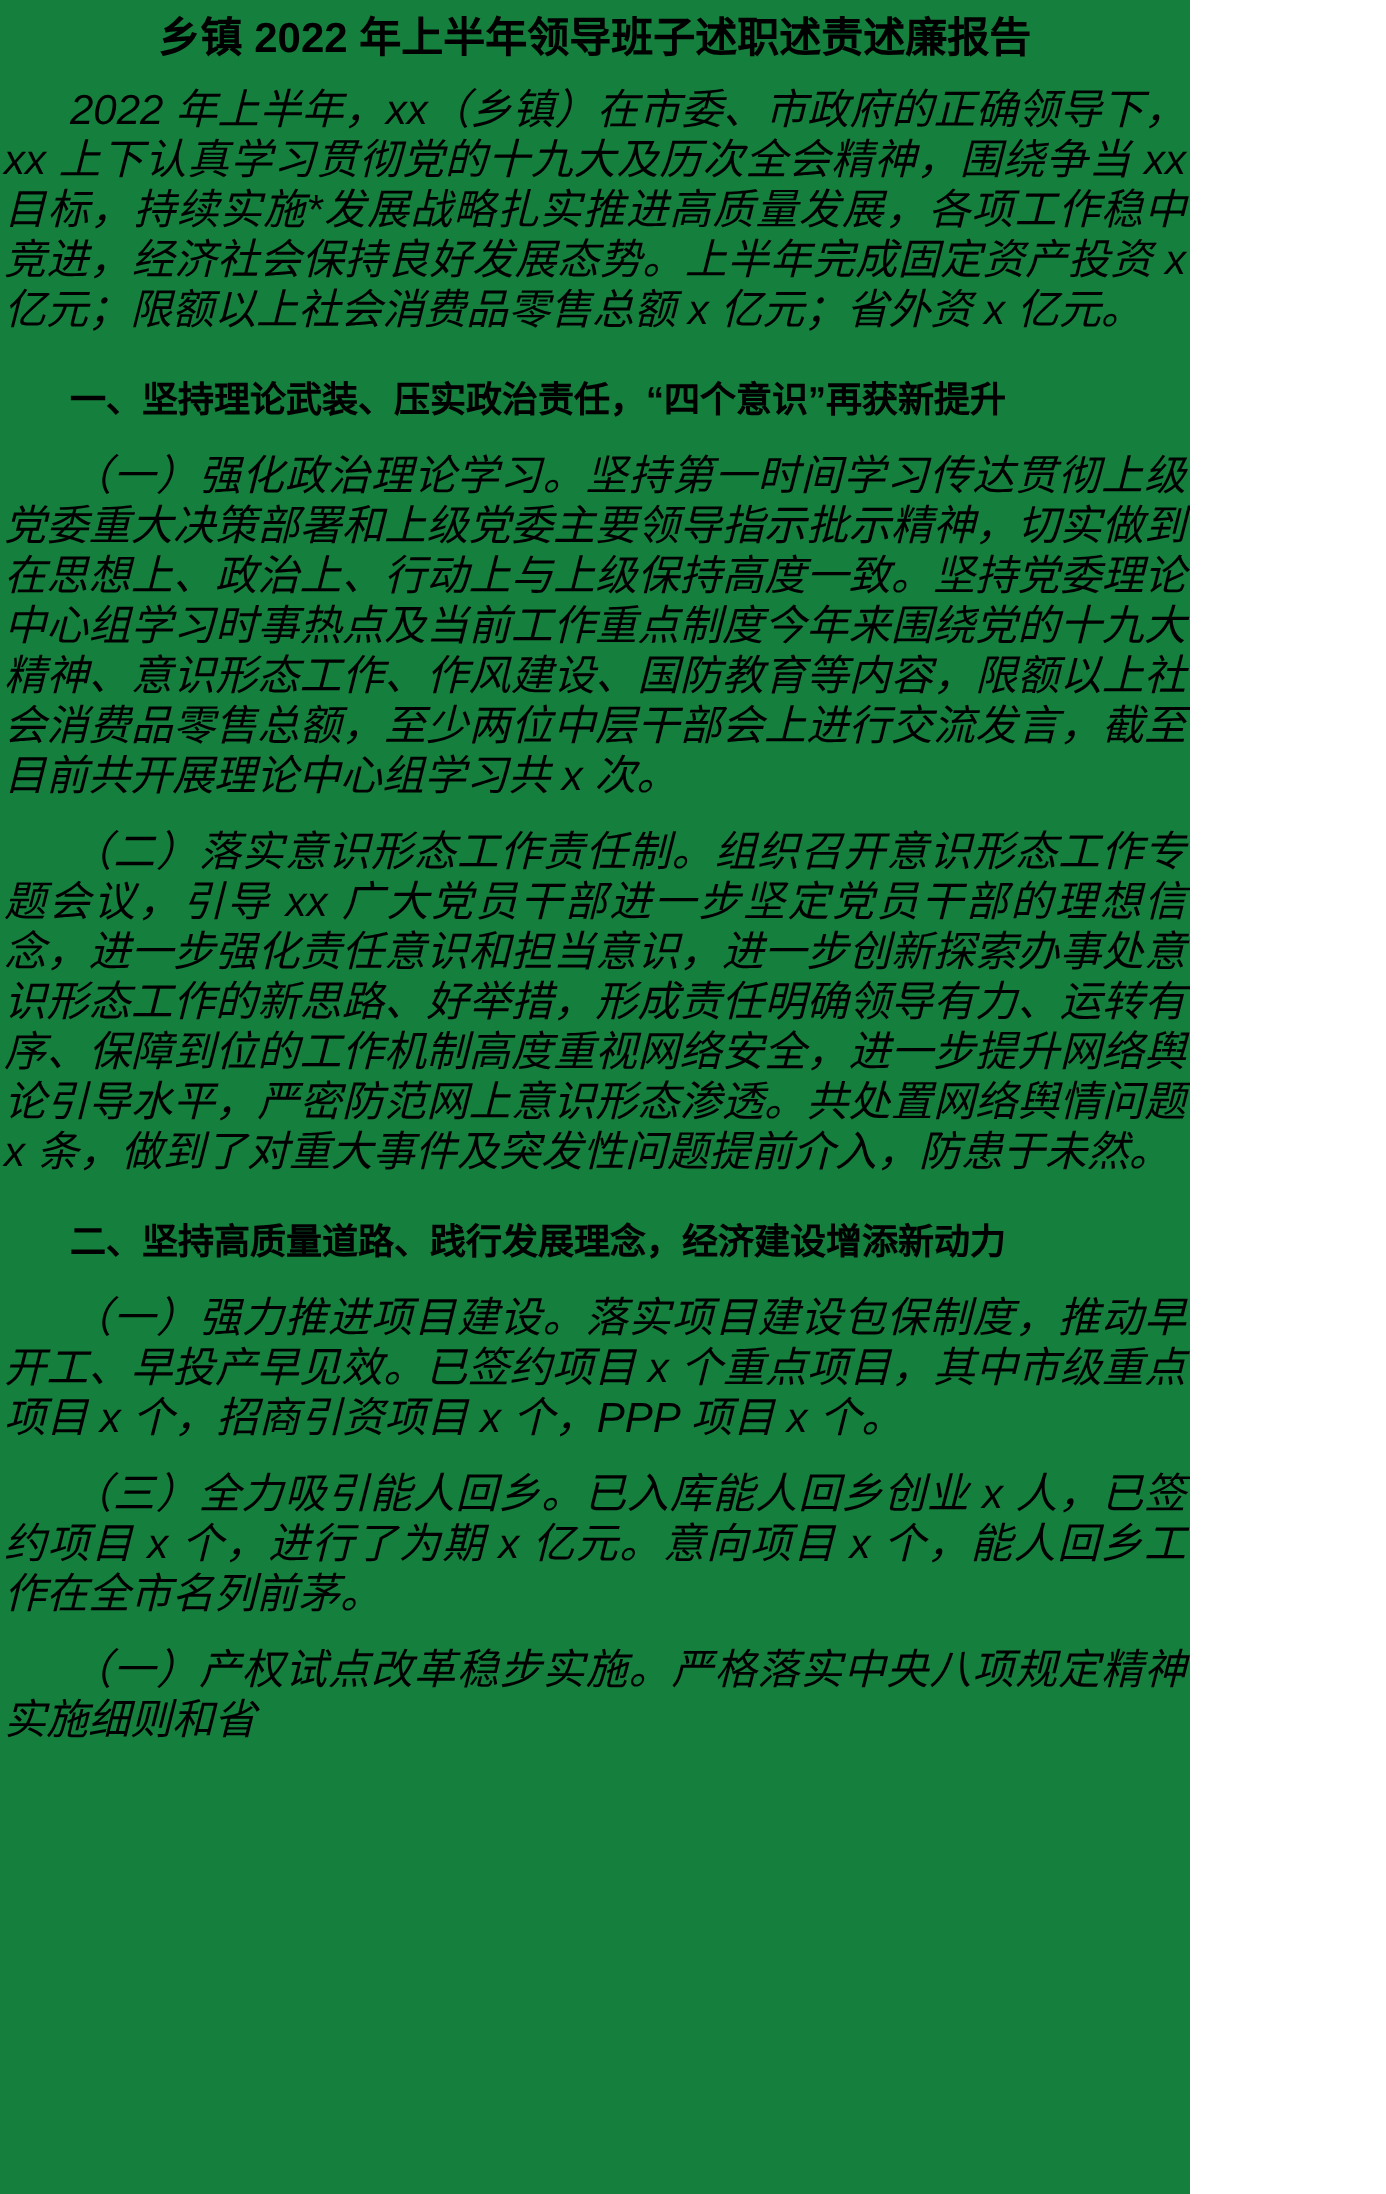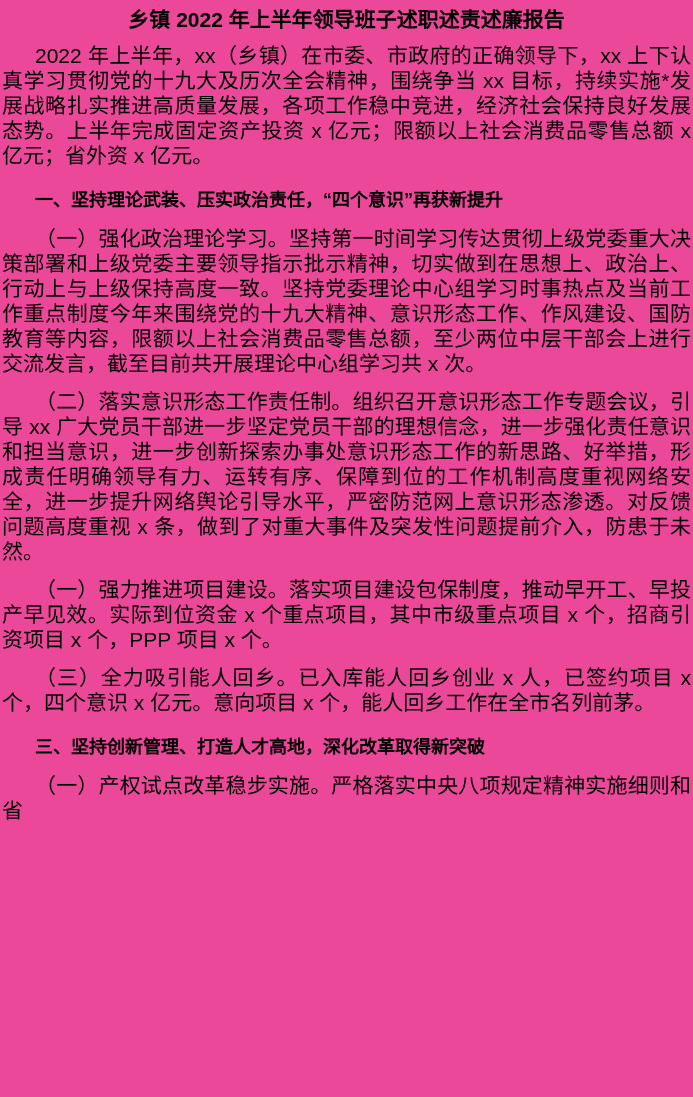--- a/index.html
+++ b/index.html
@@ -2,45 +2,46 @@
 <html lang="zh-CN"><head>
 <meta charset="utf-8">
 <style>
   html, body {
     margin: 0;
     padding: 0;
     background: #ffffff;
   }
   .page {
     position: relative;
-    width: 693px;
+    width: 595px;
     height: 1097px;
     overflow: hidden;
     box-sizing: border-box;
     padding: 7px 2px 0 2px;
-    background: #ec4899;
+    background: #15803d;
     color: #000000;
     font-family: "Liberation Sans", sans-serif;
   }
   .doc-title {
     margin: 0;
     font-size: 21px;
     line-height: 25px;
     font-weight: 700;
     text-align: center;
     letter-spacing: 0;
   }
   .para {
     margin: 13px 0 0 0;
     font-size: 21px;
     line-height: 25px;
     text-align: justify;
     text-indent: 33px;
     font-weight: 400;
     word-break: break-all;
+    font-style: italic;
   }
   .para.first {
     margin-top: 11px;
   }
   .heading {
     margin: 20px 0 0 0;
     font-size: 18px;
     line-height: 25px;
     text-align: justify;
     text-indent: 33px;
@@ -53,25 +54,25 @@
 
 <div class="page">
   <h1 class="doc-title">乡镇 2022 年上半年领导班子述职述责述廉报告</h1>
 
   <p class="para first">2022 年上半年，xx（乡镇）在市委、市政府的正确领导下，xx 上下认真学习贯彻党的十九大及历次全会精神，围绕争当 xx 目标，持续实施*发展战略扎实推进高质量发展，各项工作稳中竞进，经济社会保持良好发展态势。上半年完成固定资产投资 x 亿元；限额以上社会消费品零售总额 x 亿元；省外资 x 亿元。</p>
 
   <h2 class="heading">一、坚持理论武装、压实政治责任，“四个意识”再获新提升</h2>
 
   <p class="para">（一）强化政治理论学习。坚持第一时间学习传达贯彻上级党委重大决策部署和上级党委主要领导指示批示精神，切实做到在思想上、政治上、行动上与上级保持高度一致。坚持党委理论中心组学习时事热点及当前工作重点制度今年来围绕党的十九大精神、意识形态工作、作风建设、国防教育等内容，限额以上社会消费品零售总额，至少两位中层干部会上进行交流发言，截至目前共开展理论中心组学习共 x 次。</p>
 
-  <p class="para">（二）落实意识形态工作责任制。组织召开意识形态工作专题会议，引导 xx 广大党员干部进一步坚定党员干部的理想信念，进一步强化责任意识和担当意识，进一步创新探索办事处意识形态工作的新思路、好举措，形成责任明确领导有力、运转有序、保障到位的工作机制高度重视网络安全，进一步提升网络舆论引导水平，严密防范网上意识形态渗透。对反馈问题高度重视 x 条，做到了对重大事件及突发性问题提前介入，防患于未然。</p>
+  <p class="para">（二）落实意识形态工作责任制。组织召开意识形态工作专题会议，引导 xx 广大党员干部进一步坚定党员干部的理想信念，进一步强化责任意识和担当意识，进一步创新探索办事处意识形态工作的新思路、好举措，形成责任明确领导有力、运转有序、保障到位的工作机制高度重视网络安全，进一步提升网络舆论引导水平，严密防范网上意识形态渗透。共处置网络舆情问题 x 条，做到了对重大事件及突发性问题提前介入，防患于未然。</p>
 
 
+  <h2 class="heading">二、坚持高质量道路、践行发展理念，经济建设增添新动力</h2>
 
-  <p class="para">（一）强力推进项目建设。落实项目建设包保制度，推动早开工、早投产早见效。实际到位资金 x 个重点项目，其中市级重点项目 x 个，招商引资项目 x 个，PPP 项目 x 个。</p>
+  <p class="para">（一）强力推进项目建设。落实项目建设包保制度，推动早开工、早投产早见效。已签约项目 x 个重点项目，其中市级重点项目 x 个，招商引资项目 x 个，PPP 项目 x 个。</p>
 
 
-  <p class="para">（三）全力吸引能人回乡。已入库能人回乡创业 x 人，已签约项目 x 个，四个意识 x 亿元。意向项目 x 个，能人回乡工作在全市名列前茅。</p>
+  <p class="para">（三）全力吸引能人回乡。已入库能人回乡创业 x 人，已签约项目 x 个，进行了为期 x 亿元。意向项目 x 个，能人回乡工作在全市名列前茅。</p>
 
-  <h2 class="heading">三、坚持创新管理、打造人才高地，深化改革取得新突破</h2>
 
   <p class="para">（一）产权试点改革稳步实施。严格落实中央八项规定精神实施细则和省</p>
 </div>
 
 </body></html>

